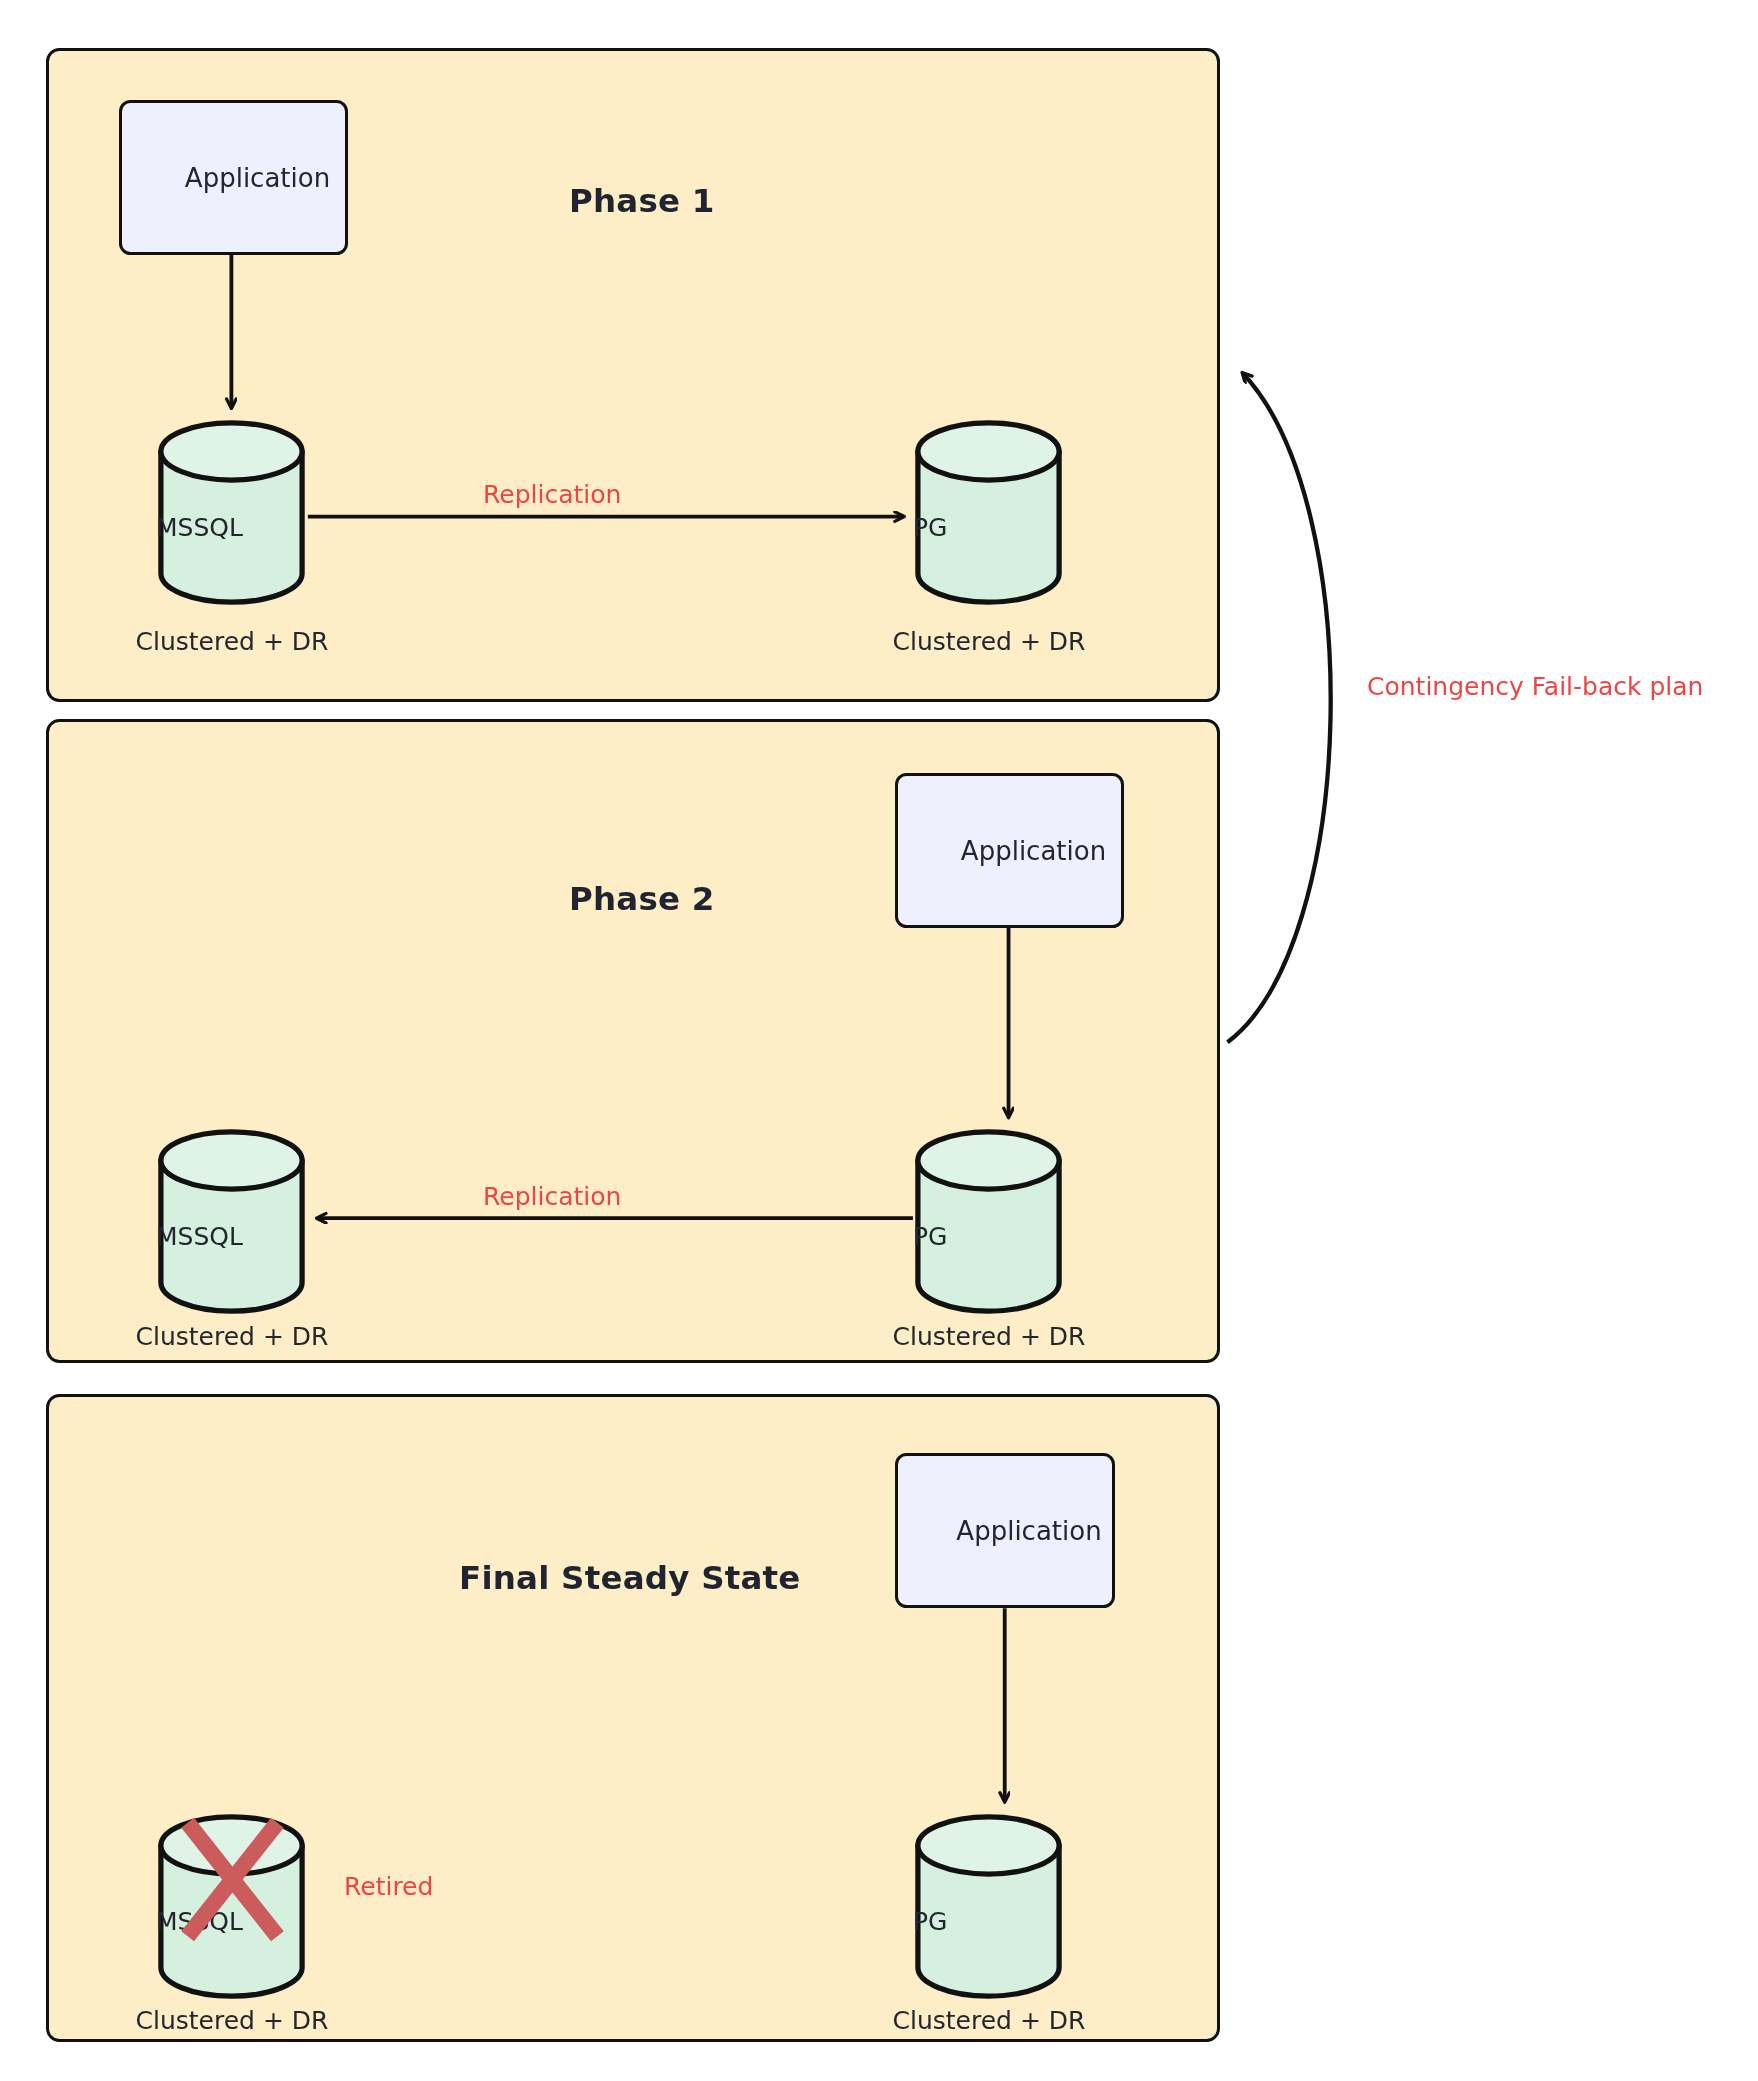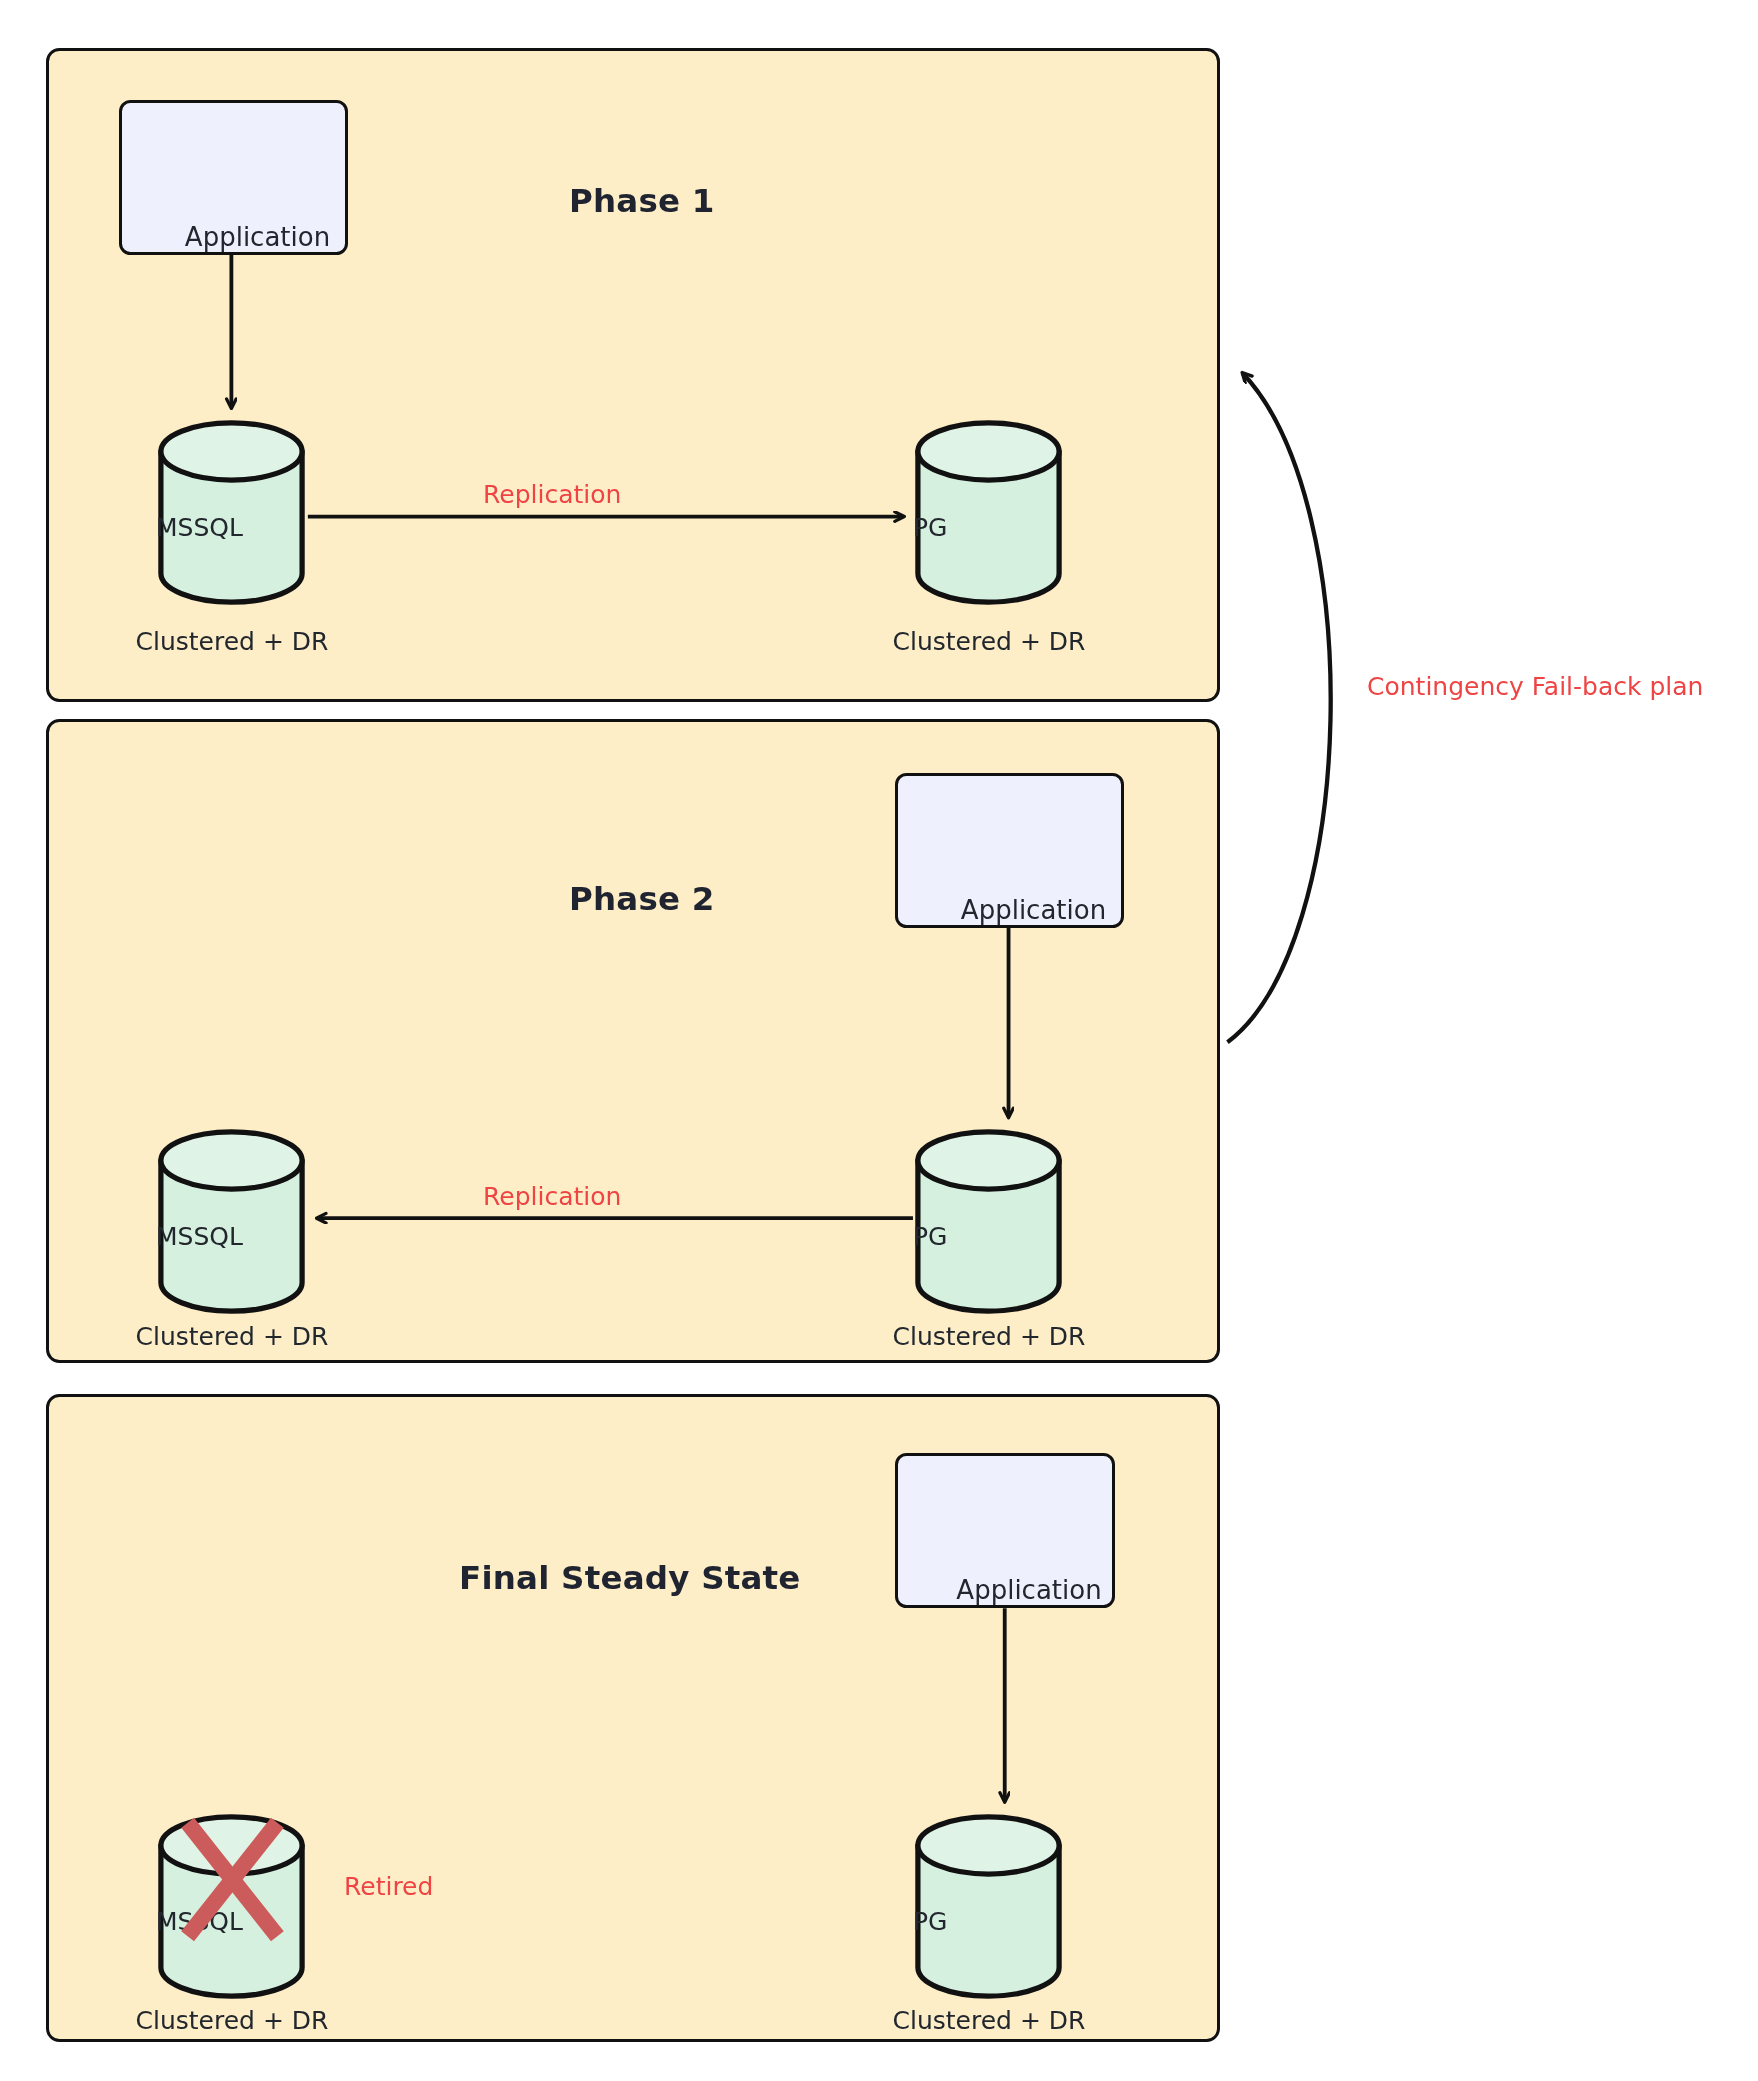--- a/index.html
+++ b/index.html
@@ -52,21 +52,21 @@
   #phase3-title { left: 459px; top: 1551px; }
 
   
   .app-box {
     position: absolute;
     background: #eef1fd;
     border: 3.8px solid #111111;
     border-radius: 11.5px;
     box-sizing: border-box;
     display: flex;
-    align-items: flex-end;
+    align-items: center;
     justify-content: center;
     font-size: 26px;
     color: #22272e;
     padding-left: 48px;
   }
   #app-box-1 { left: 119px; top: 92px;   width: 229px; height: 155px; }
   #app-box-2 { left: 895px; top: 765px;  width: 229px; height: 155px; }
   #app-box-3 { left: 895px; top: 1445px; width: 220px; height: 155px; }
 
   

